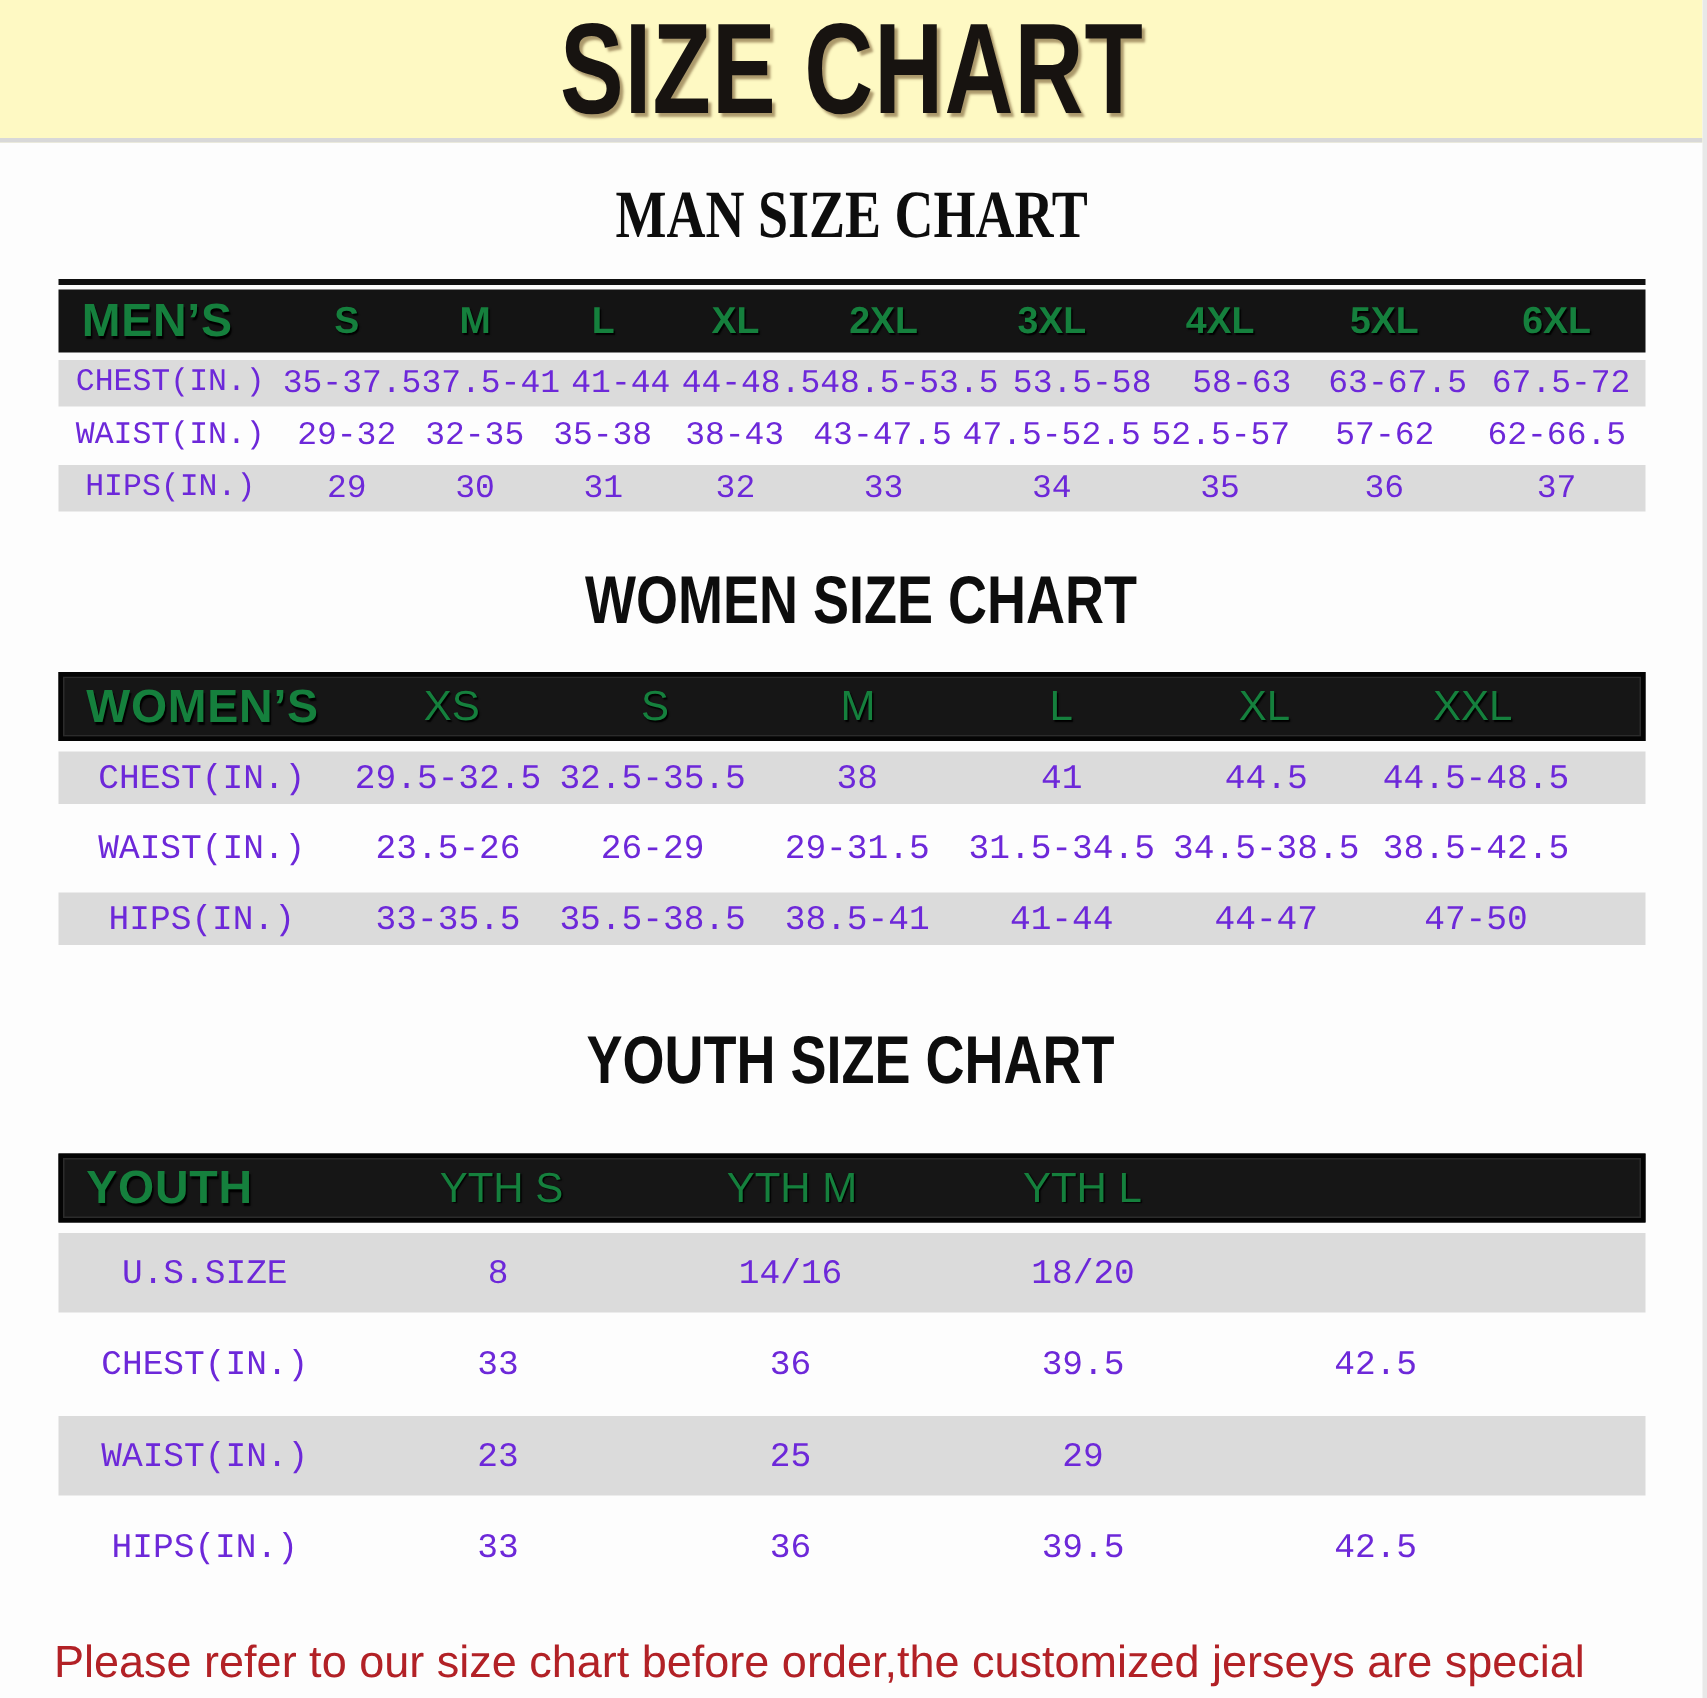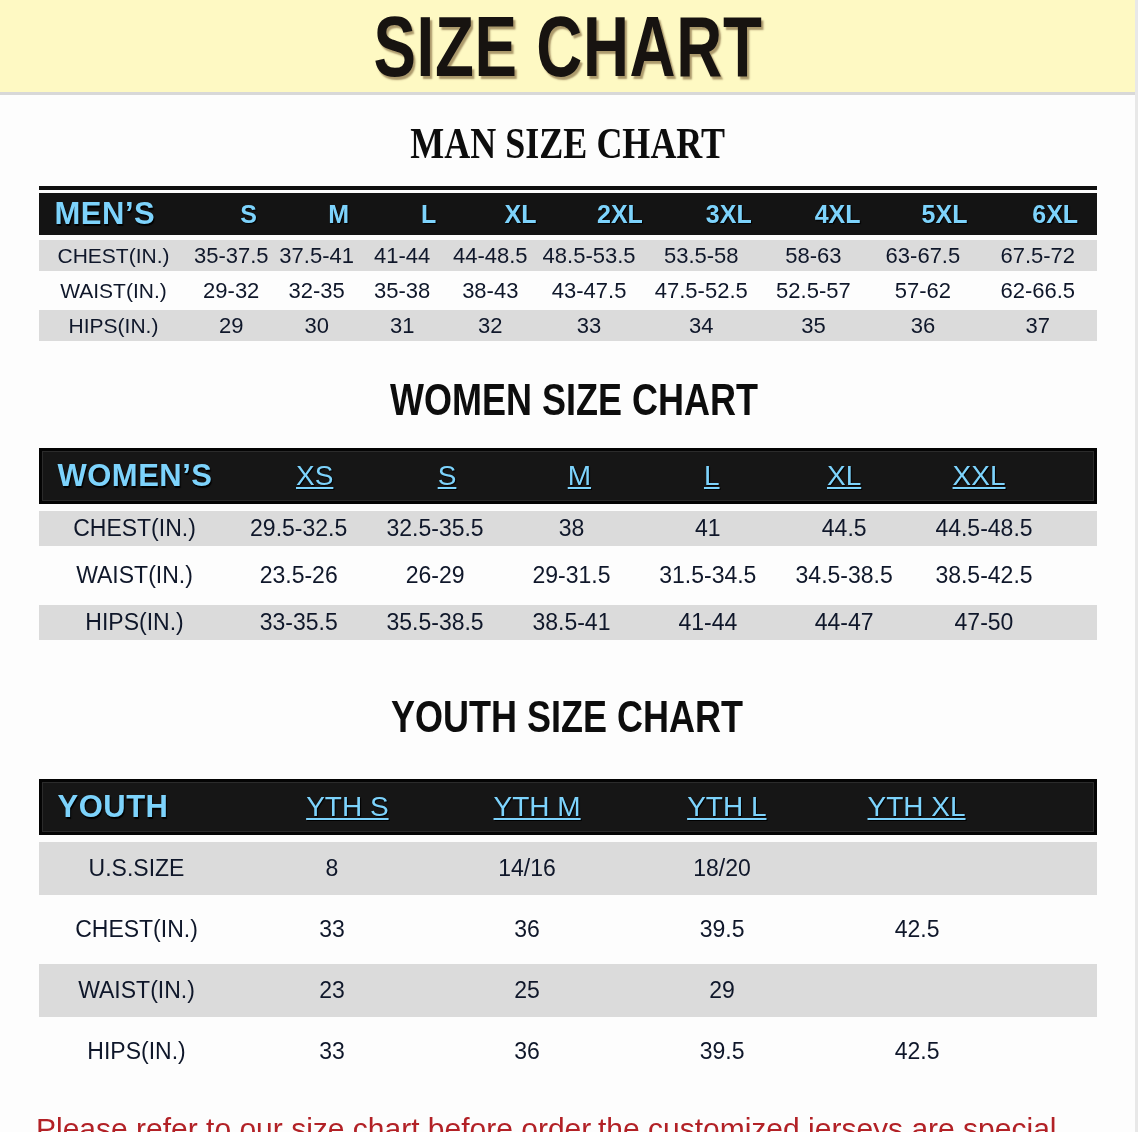--- a/index.html
+++ b/index.html
@@ -19,30 +19,30 @@
   .sh-youth { margin:54px 0 40px 0; }
 
   
   .tbl { width:1058px; margin:0 auto; }
   .topline { height:4px; background:#101010; margin-bottom:3px; }
   .grid { display:grid; align-items:center; }
   .tbl-men   .grid { grid-template-columns:150px 0.8fr 0.8fr 0.8fr 0.85fr 1fr 1.1fr 1fr 1.05fr 1.1fr; }
   .tbl-women .grid { grid-template-columns:192px 1fr 1fr 1fr 1fr 1fr 1.05fr 0.30fr; }
   .tbl-youth .grid { grid-template-columns:196px 1fr 1fr 1fr 1fr 0.42fr; }
 
-  .thead { color:#7dd3fc;gap:30px; }
+  .thead { color:#15803d; }
   .tbl-men .thead { background:#141414; height:42px; }
-  .tbl-women .thead, .tbl-youth .thead { background:#161616; height:56px; border:3px solid #040404; box-shadow:inset 0 0 0 1px #2b2b2b; }
+  .tbl-women .thead, .tbl-youth .thead { background:#161616; height:46px; border:3px solid #040404; box-shadow:inset 0 0 0 1px #2b2b2b; }
   .thead .lbl { font-weight:800; font-size:31px; padding-left:16px; letter-spacing:0.5px; white-space:nowrap; text-shadow:1px 2px 1px #000; }
   .thead .col { text-align:center; font-size:25px; font-weight:700; text-shadow:1px 1px 1px #000; }
-  .tbl-women .thead .col, .tbl-youth .thead .col { font-size:28px; font-weight:500;text-decoration:underline; }
+  .tbl-women .thead .col, .tbl-youth .thead .col { font-size:28px; font-weight:500; }
 
   .rows { margin-top:5px; }
   .tbl-women .rows, .tbl-youth .rows { margin-top:7px; }
-  .trow { color:#0f172a; }
+  .trow { color:#6d28d9;font-family:Liberation Mono, monospace; }
   .tbl-men   .trow { height:31px; margin-bottom:4px; font-size:22px; }
   .tbl-women .trow { height:35px; margin-bottom:12px; font-size:23px; }
   .tbl-youth .trow { height:53px; margin-bottom:8px; font-size:23px; }
   .trow.gray { background:#DBDBDB; }
   .trow .lbl { text-align:center; white-space:nowrap; }
   .tbl-men .trow .lbl { font-size:21px; }
   .trow .val { text-align:center; white-space:nowrap; }
 
   
   .footer { margin-top:28px; padding-left:36px; padding-right:20px; color:#B22126; font-size:30px; line-height:1.55; font-weight:500; }
@@ -156,21 +156,20 @@
           </div>
         </div>
       </div>
       <div class="section-heading sh-youth"><span class="cond">YOUTH SIZE CHART</span></div>
       <div class="tbl tbl-youth">
         <div class="thead grid">
           <div class="lbl">YOUTH</div>
           <div class="col">YTH S</div>
           <div class="col">YTH M</div>
           <div class="col">YTH L</div>
-          <div class="col">YTH XL</div>
           <div></div>
         </div>
         <div class="rows">
           <div class="trow grid gray">
             <div class="lbl">U.S.SIZE</div>
             <div class="val">8</div>
             <div class="val">14/16</div>
             <div class="val">18/20</div>
             <div></div>
           </div>

